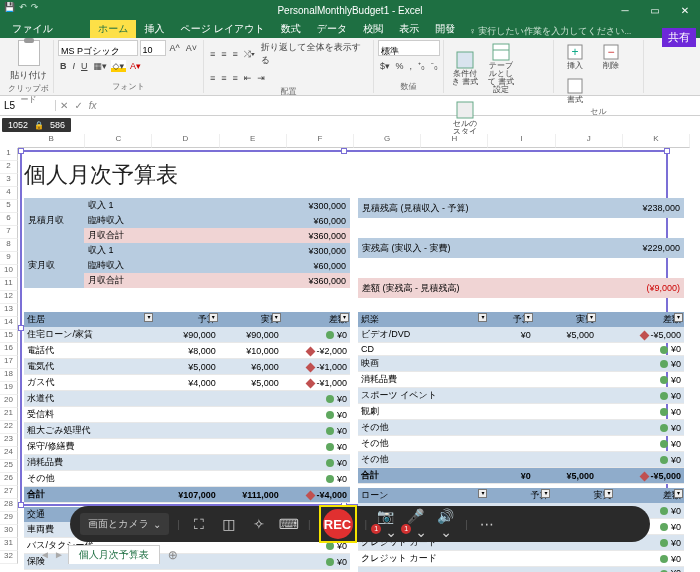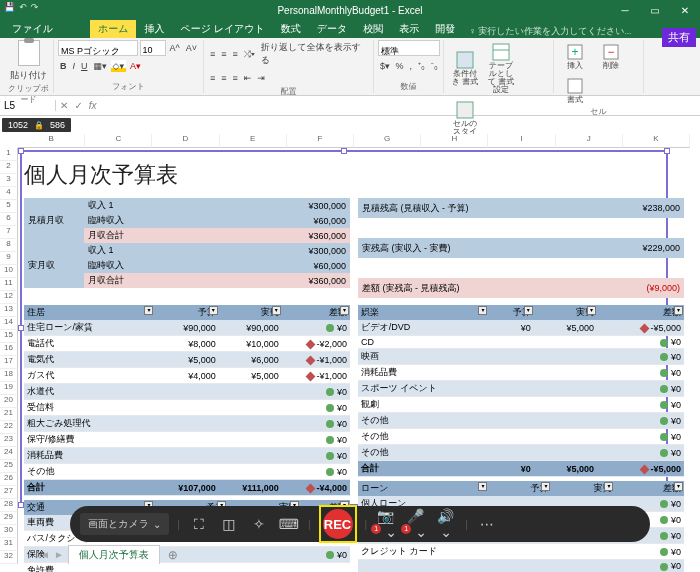--- a/index.html
+++ b/index.html
@@ -47,21 +47,21 @@
 .sumtable { width: 100%; border-collapse: collapse; font-size: 9px; }
 .sumtable td { padding: 1px 4px; height: 13px; }
 .bg-blue { background: #b8cce0; }
 .bg-pink { background: #f0d4d4; }
 .sumtable .rlabel-cell { width: 60px; }
 .sumtable .amtcell { text-align: right; }
 .righttable { width: 100%; border-collapse: collapse; font-size: 9px; }
 .righttable td { padding: 3px 4px; height: 20px; }
 .righttable .val { text-align: right; }
 .neg { color: #c00; }
-.datatable { width: 100%; border-collapse: collapse; font-size: 9px; margin-top: 7px; }
+.datatable { width: 100%; border-collapse: collapse; font-size: 9px; margin-top: 14px; }
 .datatable th { background: #8faccb; text-align: left; padding: 1px 3px; height: 13px; font-weight: normal; position: relative; }
 .datatable th .filt { position: absolute; right: 1px; top: 1px; width: 9px; height: 9px; border: 1px solid #777; background: #eee; font-size: 6px; line-height: 7px; text-align: center; }
 .datatable td { padding: 1px 3px; height: 12px; border-bottom: 1px solid #e8e8e8; }
 .datatable .num { text-align: right; }
 .datatable .even { background: #d9e4ef; }
 .datatable .totalrow td { background: #8faccb; font-weight: bold; }
 .indic { display: inline-block; width: 8px; height: 8px; border-radius: 50%; vertical-align: middle; }
 .ind-g { background: #5fa85f; }
 .ind-r { background: #c05050; transform: rotate(45deg); border-radius: 0; width: 7px; height: 7px; }
 .rec-toolbar { position: absolute; bottom: 30px; left: 70px; right: 50px; height: 36px; background: #2a2a2a; border-radius: 18px; display: flex; align-items: center; padding: 0 10px; gap: 8px; }

